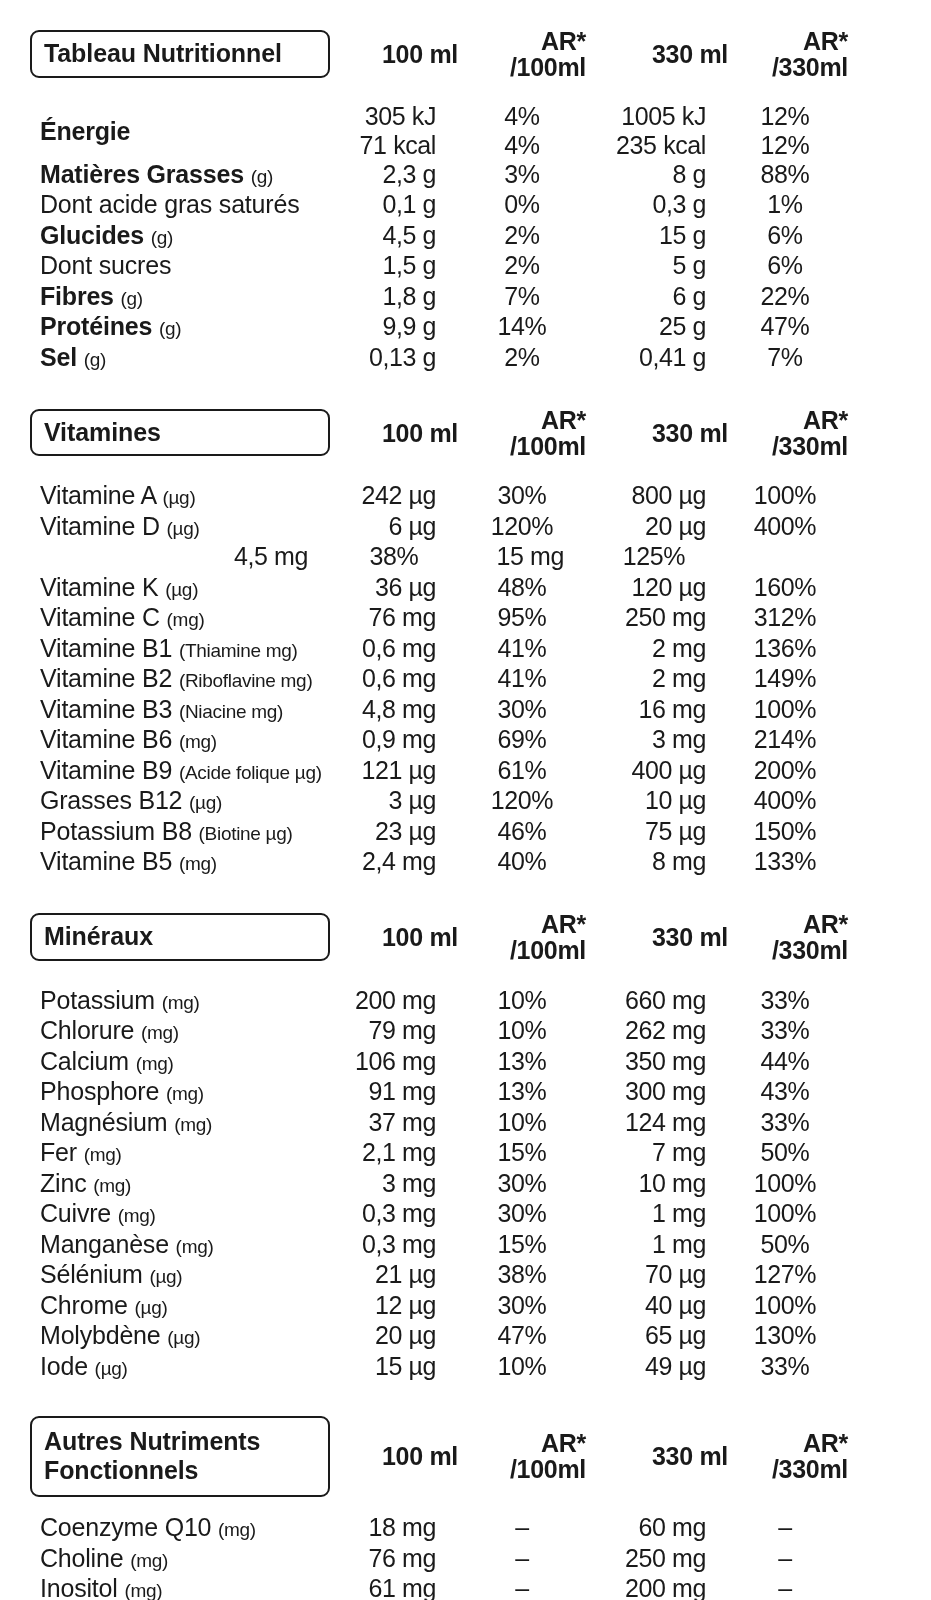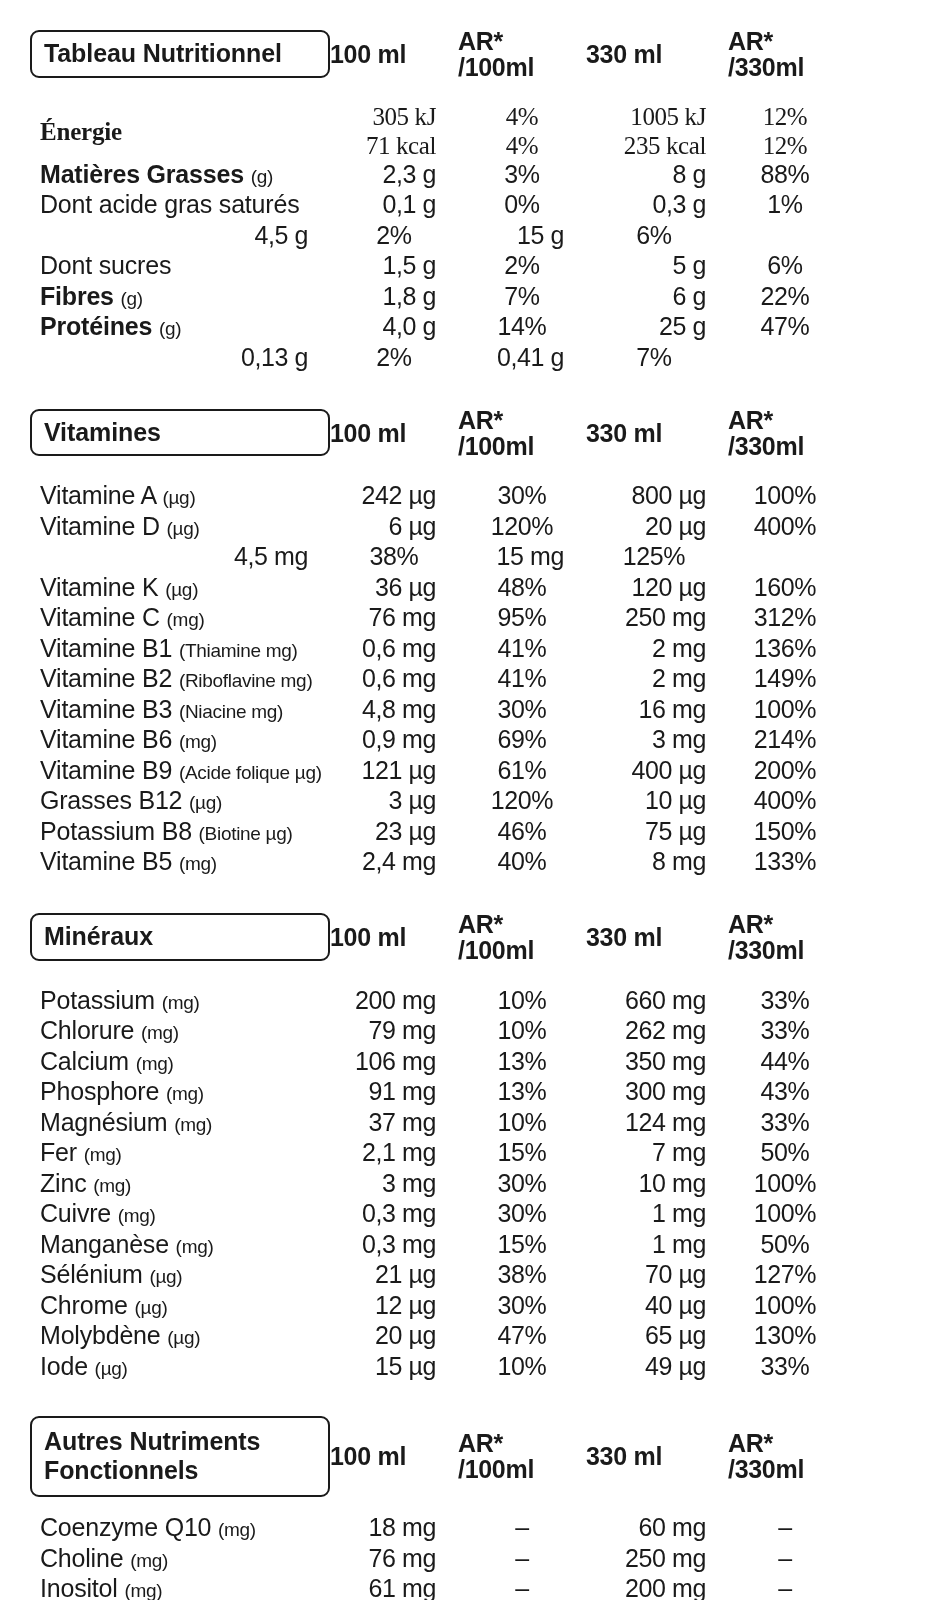--- a/index.html
+++ b/index.html
@@ -44,35 +44,34 @@
     letter-spacing: -0.1px;
     background: #fff;
     min-height: 26px;
     display: flex;
     align-items: center;
   }
   .section-head.two-line .box {
     min-height: 62px;
   }
   .col-head {
-    text-align: left;
+    text-align: right;
     font-weight: bold;
     font-size: 25px;
     line-height: 1.04;
     letter-spacing: -0.3px;
     white-space: pre-line;
   }
 
   
   .data-row {
     height: 30.5px;
   }
   .data-row.tall {
     height: 57px;
-    font-family: Liberation Serif, serif;
   }
   .label {
     font-size: 25px;
     line-height: 1.1;
     letter-spacing: -0.2px;
     white-space: nowrap;
     padding-left: 10px;
   }
   .label.bold {
     font-weight: bold;
@@ -136,20 +135,21 @@
       <div class="val v4">88%</div>
     </div>
     <div class="row data-row">
       <div class="label"><span>Dont acide gras saturés</span></div>
       <div class="val v1">0,1 g</div>
       <div class="val v2">0%</div>
       <div class="val v3">0,3 g</div>
       <div class="val v4">1%</div>
     </div>
     <div class="row data-row">
+      <div class="label bold"><span>Glucides</span> <span class="unit">(g)</span></div>
       <div class="val v1">4,5 g</div>
       <div class="val v2">2%</div>
       <div class="val v3">15 g</div>
       <div class="val v4">6%</div>
     </div>
     <div class="row data-row">
       <div class="label"><span>Dont sucres</span></div>
       <div class="val v1">1,5 g</div>
       <div class="val v2">2%</div>
       <div class="val v3">5 g</div>
@@ -157,26 +157,27 @@
     </div>
     <div class="row data-row">
       <div class="label bold"><span>Fibres</span> <span class="unit">(g)</span></div>
       <div class="val v1">1,8 g</div>
       <div class="val v2">7%</div>
       <div class="val v3">6 g</div>
       <div class="val v4">22%</div>
     </div>
     <div class="row data-row">
       <div class="label bold"><span>Protéines</span> <span class="unit">(g)</span></div>
-      <div class="val v1">4,0 g</div>
+      <div class="val v1">9,9 g</div>
       <div class="val v2">14%</div>
       <div class="val v3">25 g</div>
       <div class="val v4">47%</div>
     </div>
     <div class="row data-row">
+      <div class="label bold"><span>Sel</span> <span class="unit">(g)</span></div>
       <div class="val v1">0,13 g</div>
       <div class="val v2">2%</div>
       <div class="val v3">0,41 g</div>
       <div class="val v4">7%</div>
     </div>
     <div class="gap-lg"></div>
     <div class="row section-head">
       <div class="box">Vitamines</div>
       <div class="col-head">100 ml</div>
       <div class="col-head">AR*

